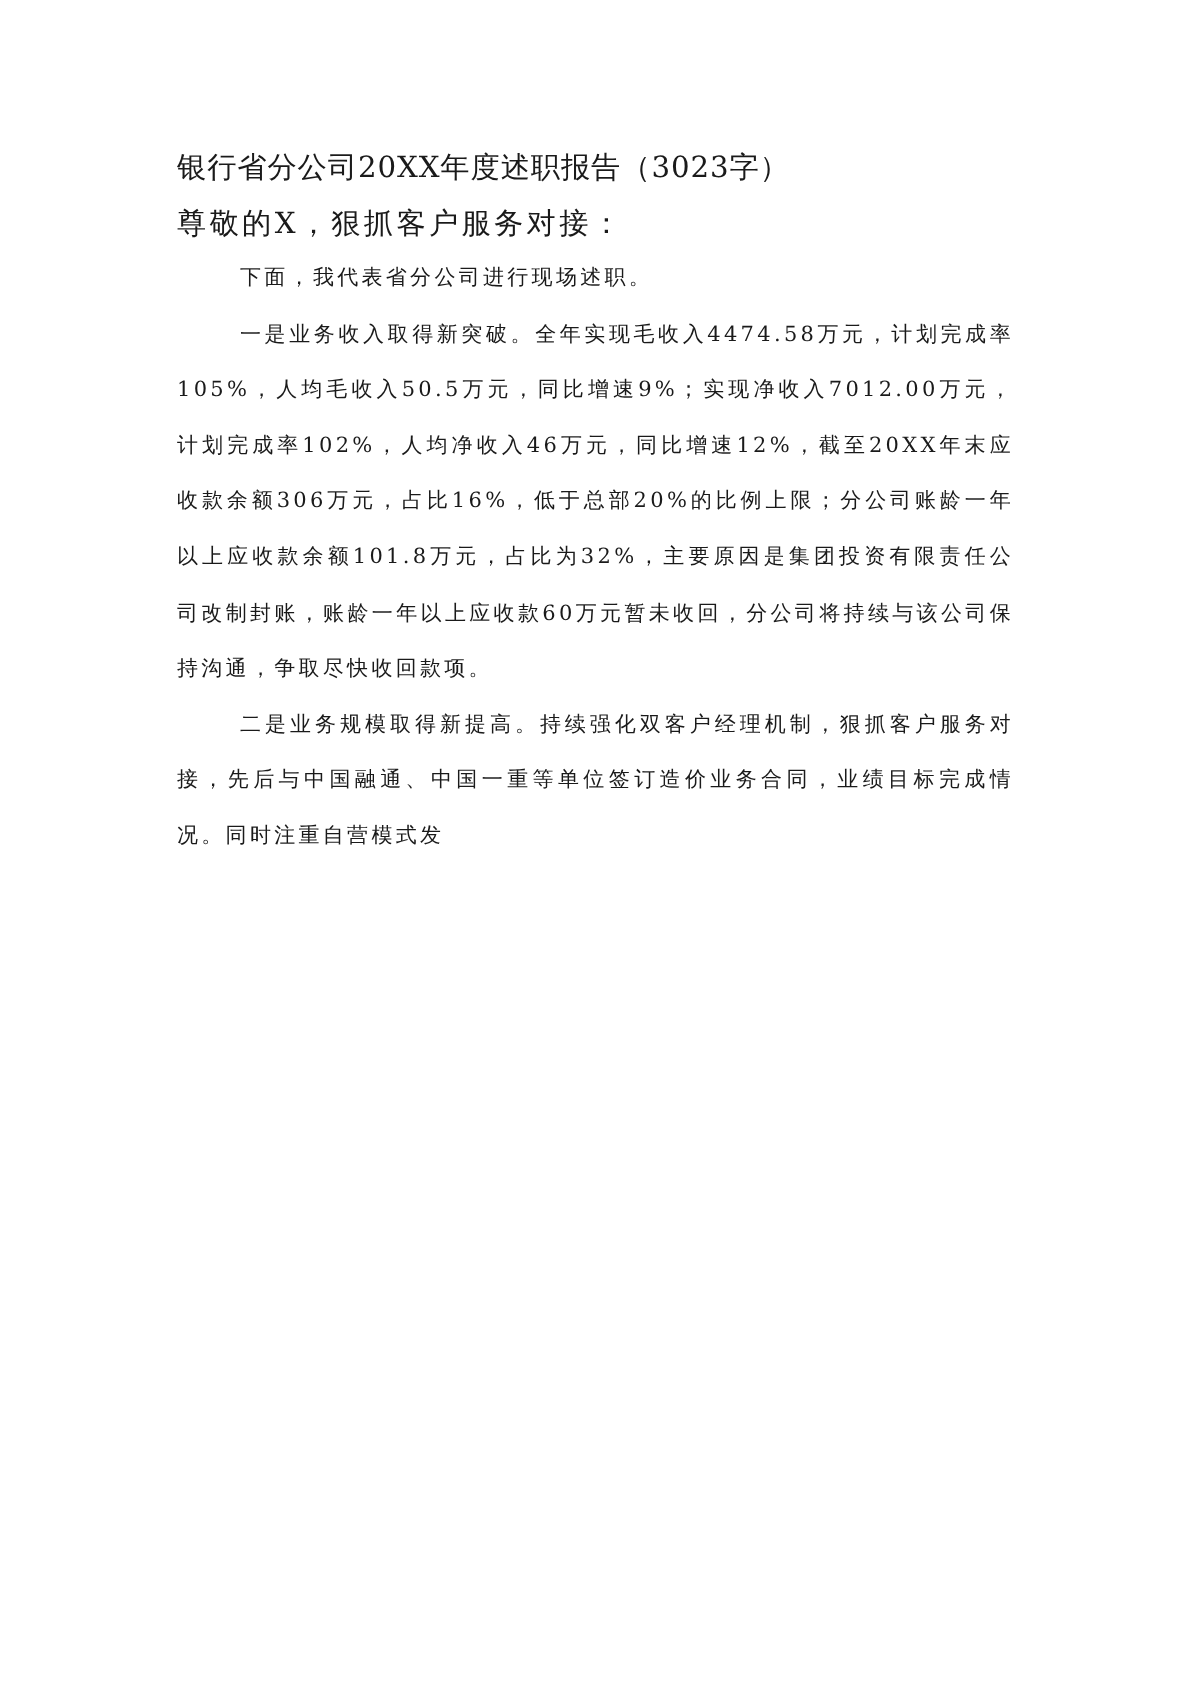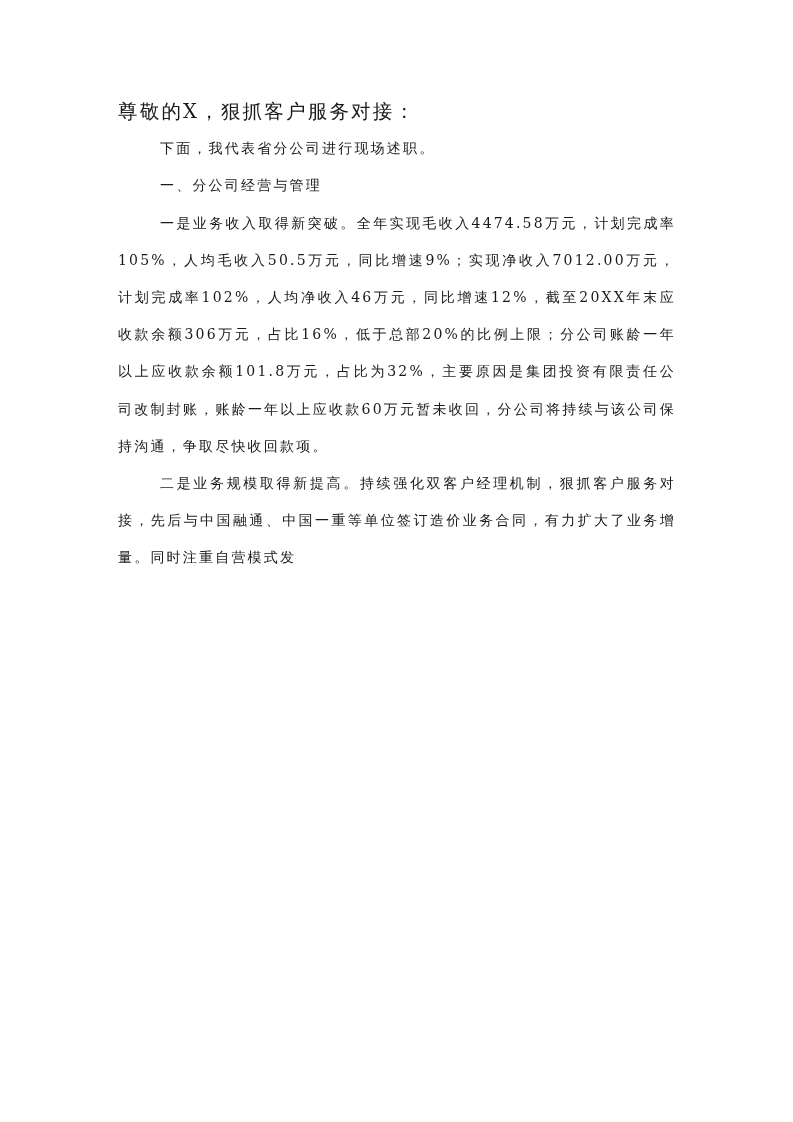--- a/index.html
+++ b/index.html
@@ -37,18 +37,18 @@
       margin: 0;
     }
     .indent { text-indent: 42px; }
     .title { letter-spacing: 0.6px; }
     .bold { font-weight: bold; font-family: "DejaVu Sans", "Liberation Sans", sans-serif; }
   </style>
 </head>
 <body>
 
 <div class="page">
+  <div class="line title">银行省分公司20XX年度述职报告（3023字）</div>
   <div class="line">尊敬的X，狠抓客户服务对接：</div>
   <p class="para indent">下面，我代表省分公司进行现场述职。</p>
-  <p class="para indent">一、分公司经营与管理</p>
   <p class="para indent">一是业务收入取得新突破。全年实现毛收入4474.58万元，计划完成率105%，人均毛收入50.5万元，同比增速9%；实现净收入7012.00万元，计划完成率102%，人均净收入46万元，同比增速12%，截至20XX年末应收款余额306万元，占比16%，低于总部20%的比例上限；分公司账龄一年以上应收款余额101.8万元，占比为32%，主要原因是集团投资有限责任公司改制封账，账龄一年以上应收款60万元暂未收回，分公司将持续与该公司保持沟通，争取尽快收回款项。</p>
-  <p class="para indent">二是业务规模取得新提高。持续强化双客户经理机制，狠抓客户服务对接，先后与中国融通、中国一重等单位签订造价业务合同，有力扩大了业务增量。同时注重自营模式发</p>
+  <p class="para indent">二是业务规模取得新提高。持续强化双客户经理机制，狠抓客户服务对接，先后与中国融通、中国一重等单位签订造价业务合同，业绩目标完成情况。同时注重自营模式发</p>
 </div>
 
 </body></html>

